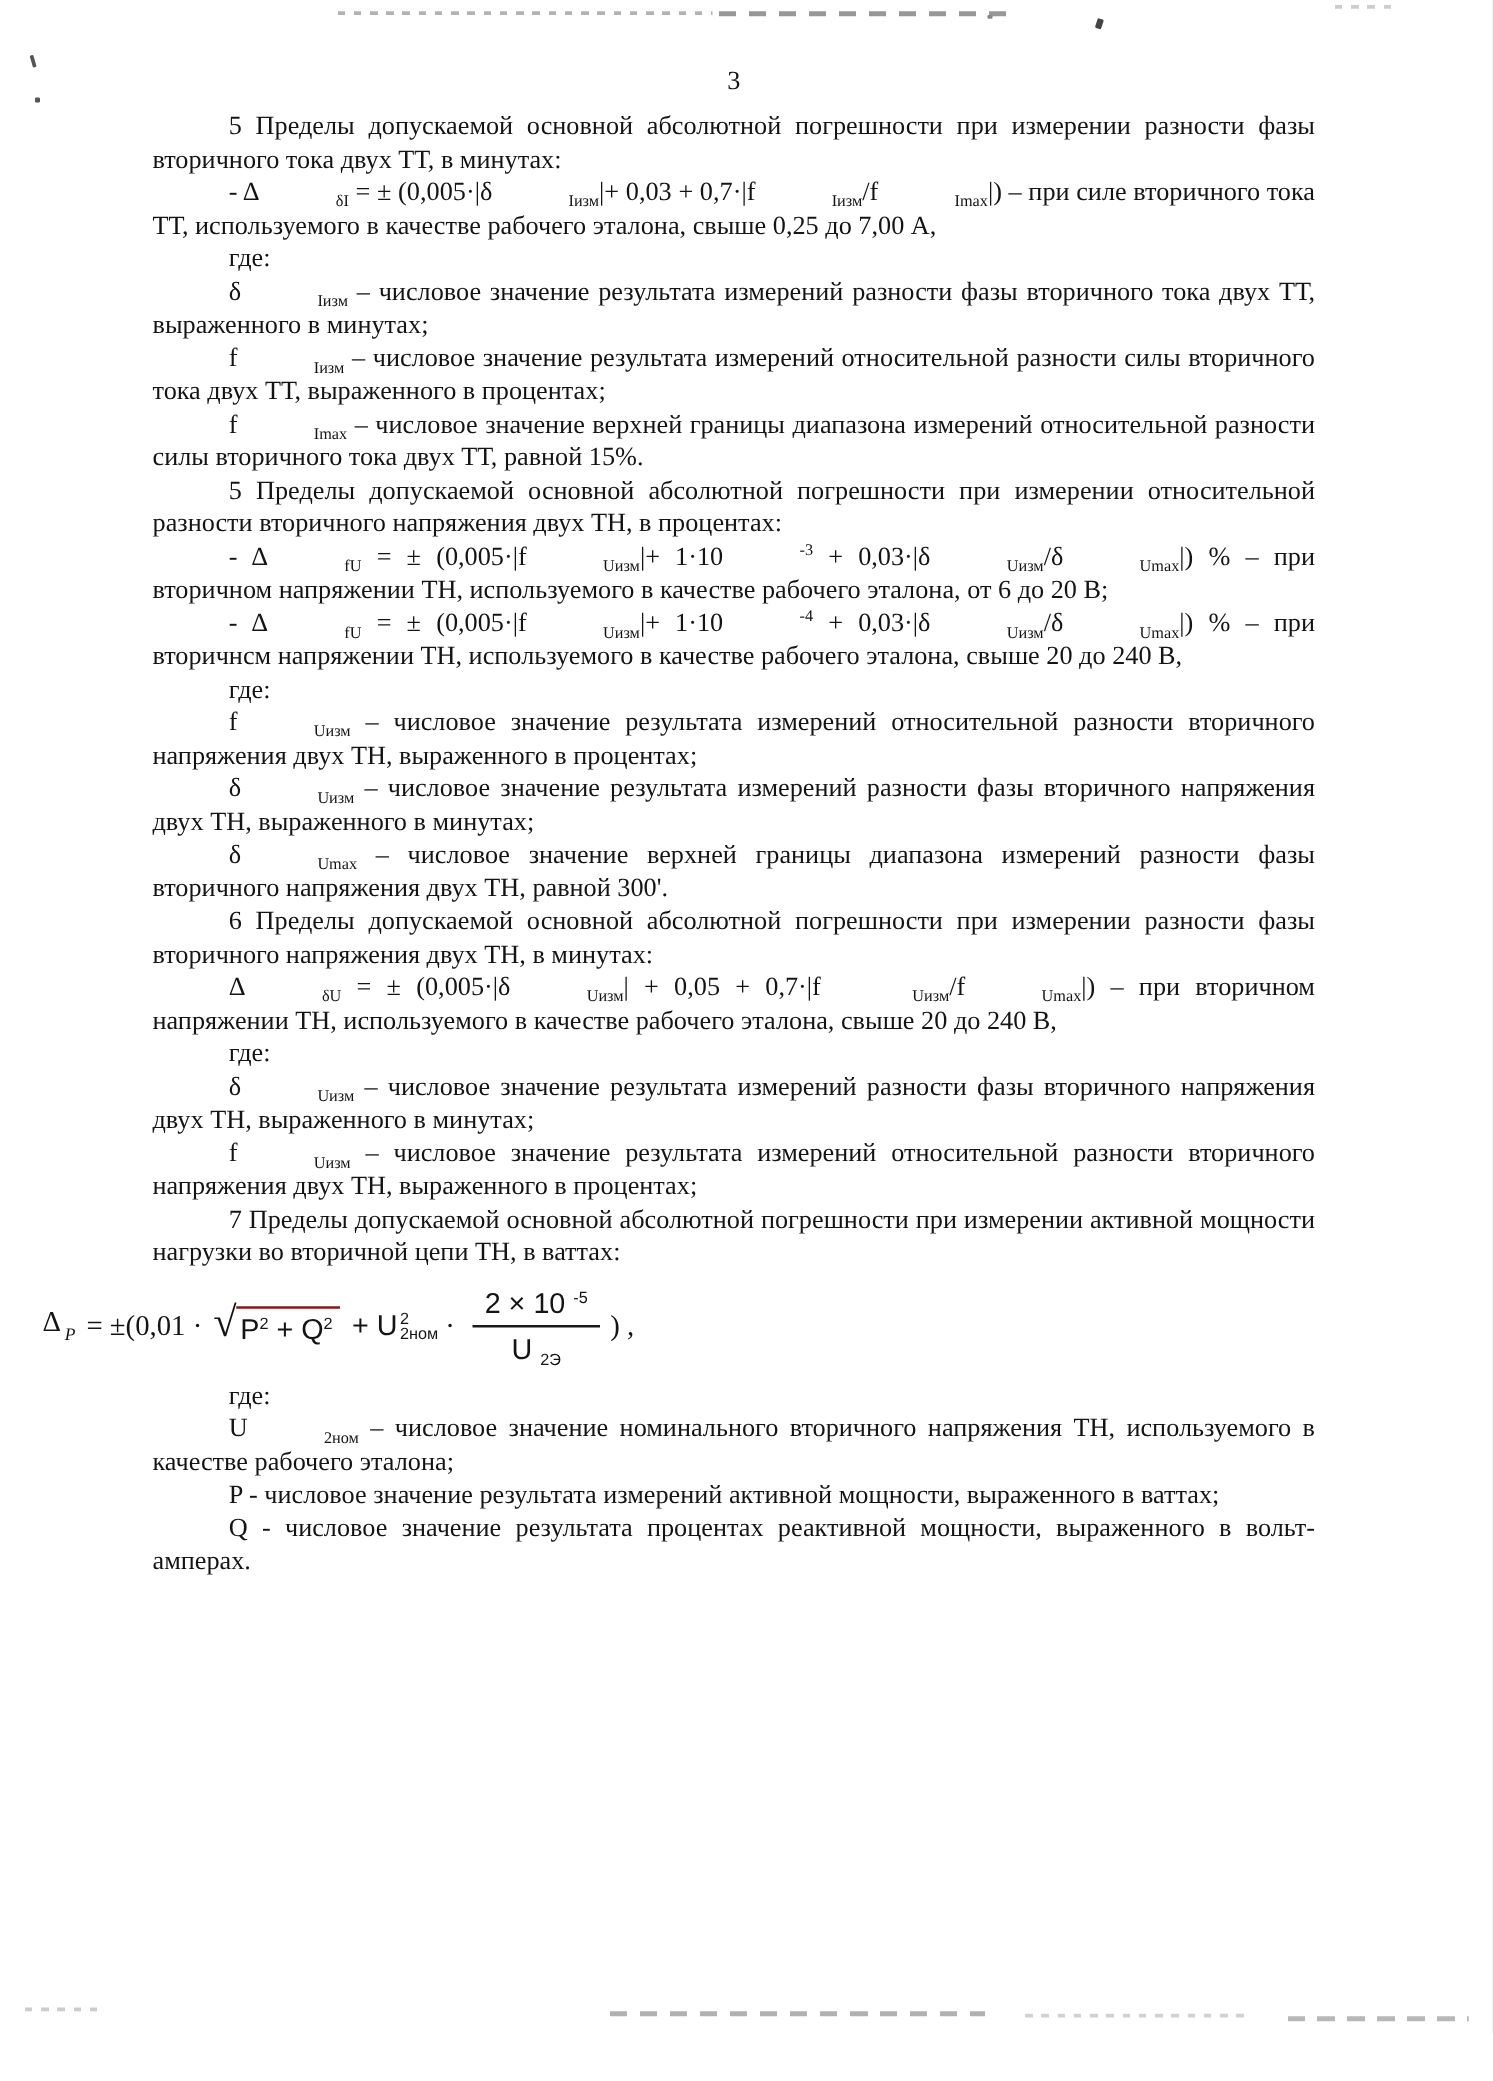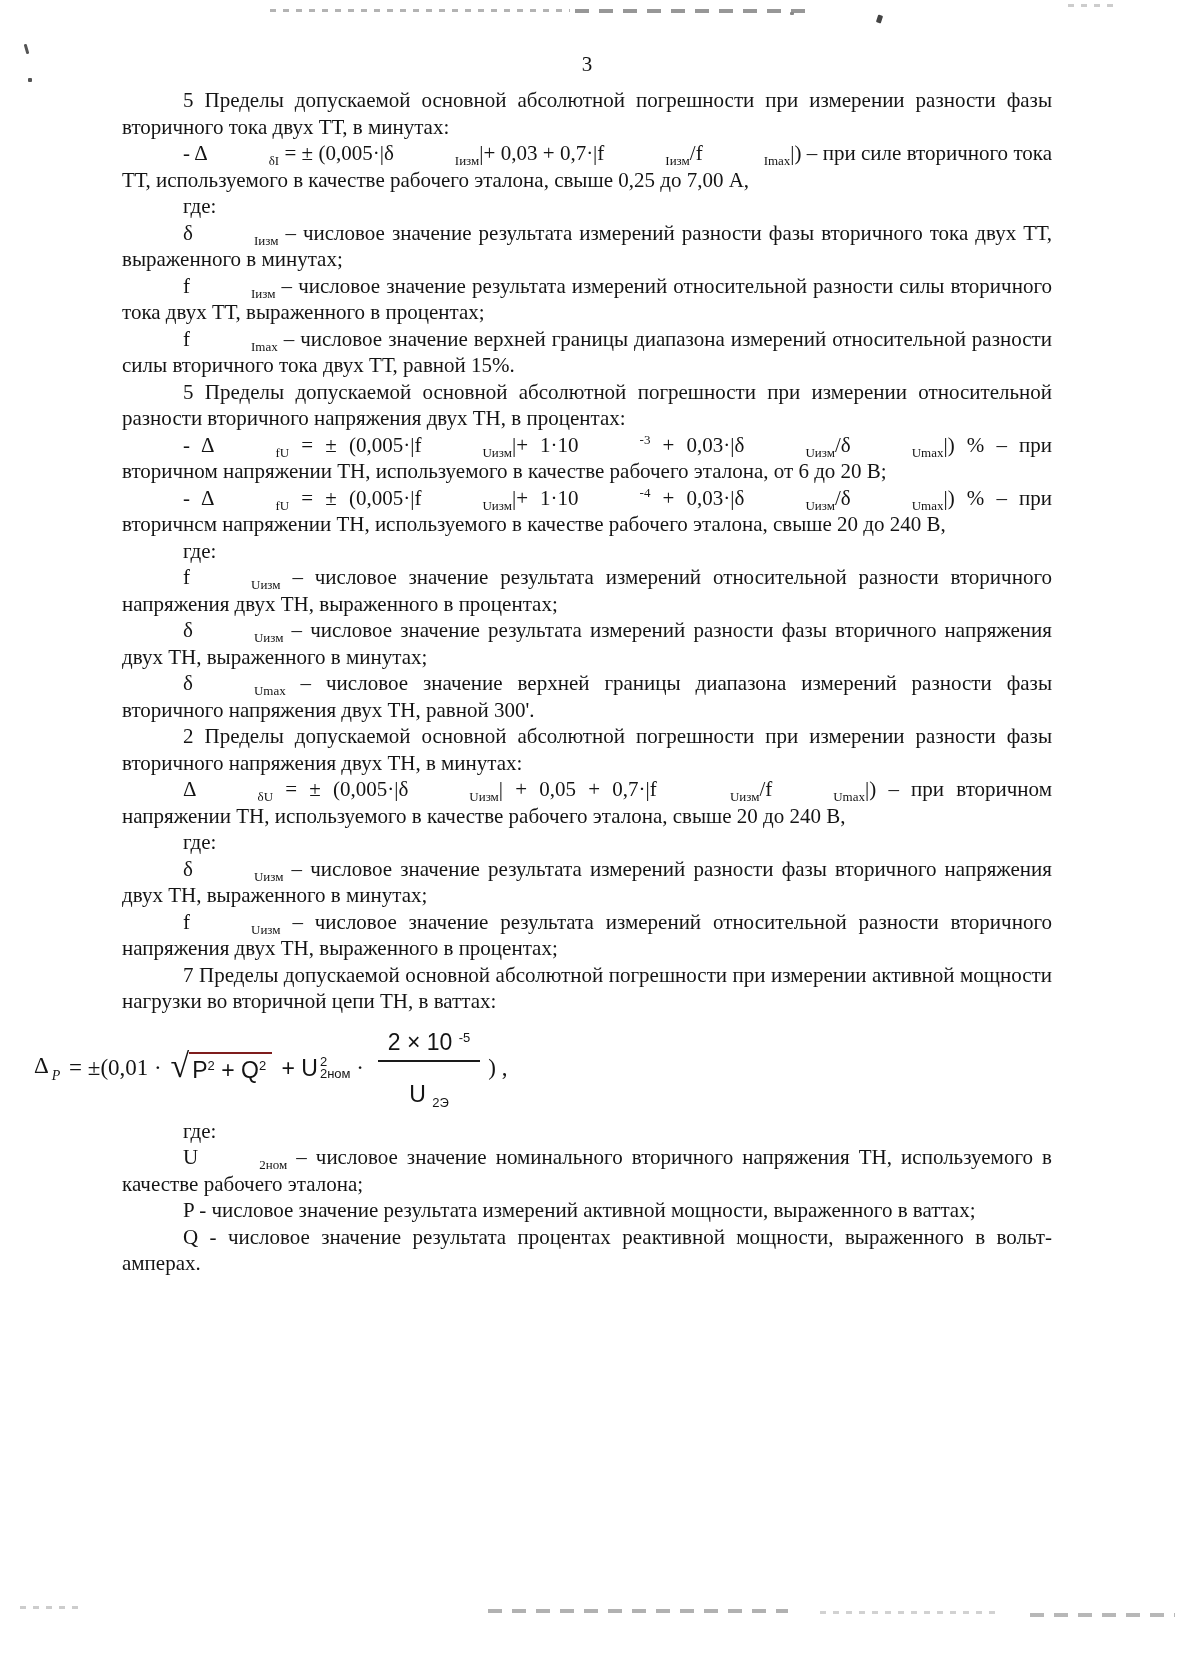--- a/index.html
+++ b/index.html
@@ -16,21 +16,21 @@
   
   .formula-row { display:flex; justify-content:flex-start; align-items:center;
      margin:14px 0 10px 0; transform:translateX(-88px); font-size:23px; }
   .sans { font-family:"Liberation Sans", sans-serif; }
   .f-lhs-sub { font-size:14px; font-style:italic; vertical-align:-7px; padding:0 3px; }
   .sqrt { display:inline-flex; align-items:flex-start; margin:0 3px; }
   .rad { font-size:34px; line-height:28px; font-weight:400; }
   .radbar { border-top:2px solid #7f1d1d; padding:3px 6px 0 3px; }
   .supsub { display:inline-flex; flex-direction:column; font-size:13px; line-height:12px;
      vertical-align:-7px; text-align:left; margin-left:2px; }
-  .frac { display:inline-flex; flex-direction:column; align-items:center; margin:0 8px;gap:15px; }
+  .frac { display:inline-flex; flex-direction:column; align-items:center; margin:0 8px; }
   .num { border-bottom:2px solid #1a1a1a; padding:0 10px 4px 10px; }
   .den { padding-top:4px; }
   
   .art { position:absolute; pointer-events:none; }
   .dash { height:3px; background:repeating-linear-gradient(90deg,#9a9a9a 0 6px,transparent 6px 13px); opacity:.75; }
   .dash2 { height:4px; background:repeating-linear-gradient(90deg,#7d7d7d 0 14px,transparent 14px 24px); opacity:.8; }
   .speck { background:#444; border-radius:1px; }
 </style>
 </head>
 <body>
@@ -58,21 +58,21 @@
         <p class="para">δ<span class="sb">Iизм</span> – числовое значение результата измерений разности фазы вторичного тока двух ТТ, выраженного в минутах;</p>
         <p class="para">f<span class="sb">Iизм</span> – числовое значение результата измерений относительной разности силы вторичного тока двух ТТ, выраженного в процентах;</p>
         <p class="para">f<span class="sb">Imax</span> – числовое значение верхней границы диапазона измерений относительной разности силы вторичного тока двух ТТ, равной 15%.</p>
         <p class="para">5 Пределы допускаемой основной абсолютной погрешности при измерении относительной разности вторичного напряжения двух ТН, в процентах:</p>
         <p class="para">- Δ<span class="sb">fU</span> = ± (0,005·|f<span class="sb">Uизм</span>|+ 1·10<span class="sp">-3</span> + 0,03·|δ<span class="sb">Uизм</span>/δ<span class="sb">Umax</span>|) % – при вторичном напряжении ТН, используемого в качестве рабочего эталона,  от 6 до 20 В;</p>
         <p class="para">- Δ<span class="sb">fU</span> = ± (0,005·|f<span class="sb">Uизм</span>|+ 1·10<span class="sp">-4</span> + 0,03·|δ<span class="sb">Uизм</span>/δ<span class="sb">Umax</span>|) % – при вторичнсм напряжении ТН, используемого в качестве рабочего эталона, свыше 20 до 240 В,</p>
         <p class="para">где:</p>
         <p class="para">f<span class="sb">Uизм</span> – числовое значение результата измерений относительной разности вторичного напряжения двух ТН, выраженного в процентах;</p>
         <p class="para">δ<span class="sb">Uизм</span> – числовое значение результата измерений разности фазы вторичного напряжения двух ТН, выраженного в минутах;</p>
         <p class="para">δ<span class="sb">Umax</span> – числовое значение верхней границы диапазона измерений разности фазы вторичного напряжения двух ТН, равной 300'.</p>
-        <p class="para">2 Пределы допускаемой основной абсолютной погрешности при измерении разности фазы вторичного напряжения двух ТН, в минутах:</p>
+        <p class="para">6 Пределы допускаемой основной абсолютной погрешности при измерении разности фазы вторичного напряжения двух ТН, в минутах:</p>
         <p class="para">Δ<span class="sb">δU</span> = ± (0,005·|δ<span class="sb">Uизм</span>| + 0,05 + 0,7·|f <span class="sb">Uизм</span>/f<span class="sb">Umax</span>|) – при вторичном напряжении ТН, используемого в качестве рабочего эталона, свыше 20 до 240 В,</p>
         <p class="para">где:</p>
         <p class="para">δ<span class="sb">Uизм</span> – числовое значение результата измерений разности фазы вторичного напряжения двух ТН, выраженного в минутах;</p>
         <p class="para">f<span class="sb">Uизм</span> – числовое значение результата измерений относительной разности вторичного напряжения двух ТН, выраженного в процентах;</p>
         <p class="para">7 Пределы допускаемой основной абсолютной погрешности при измерении активной мощности нагрузки во вторичной цепи ТН, в ваттах:</p>
         <p class="formula-row">
           <span style="display: inline-flex; align-items: center;">
             <span>Δ<span class="f-lhs-sub">P</span></span>
             <span style="white-space: pre;"> = ±(0,01 · </span>
             <span class="sqrt">

